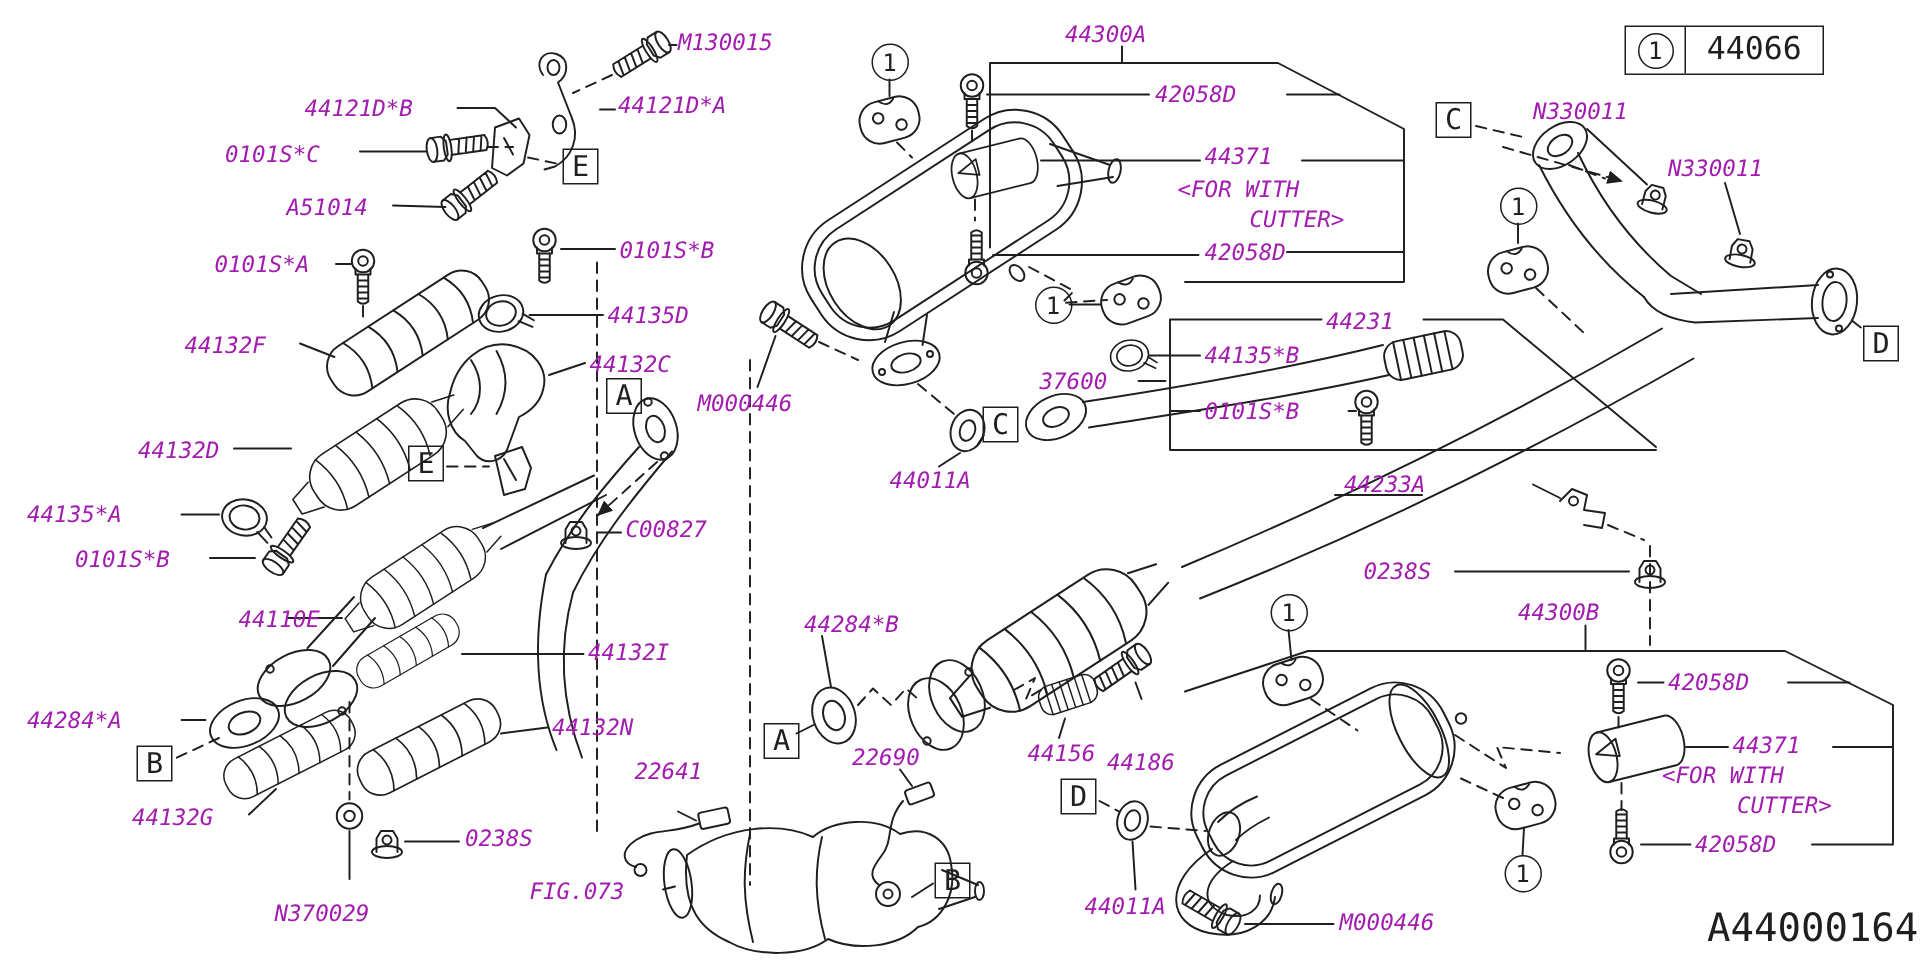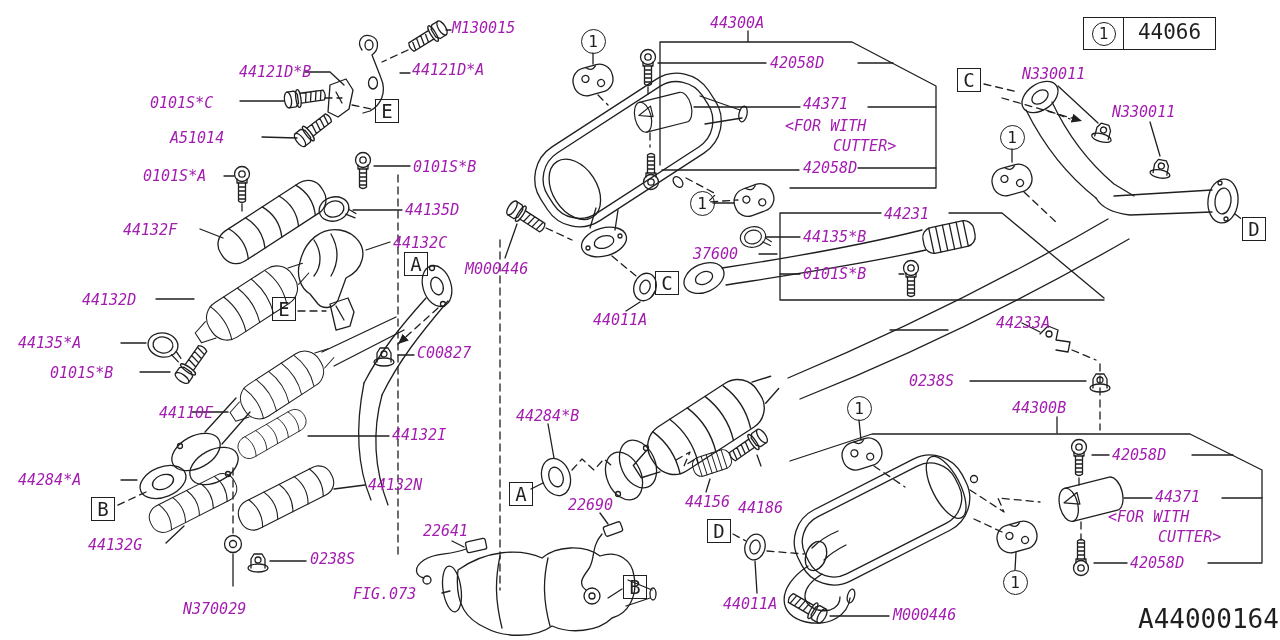--- a/index.html
+++ b/index.html
@@ -331,64 +331,64 @@
   <div class="cell1">
     <div class="circ">1</div>
   </div>
   <div class="cell2">44066</div>
 </div>
 
 <div class="drawnum">A440001645</div>
 
 <div class="plabel" style="left: 452px; top: 16px;">M130015</div>
     <div class="plabel" style="left: 710px; top: 11px;">44300A</div>
-    <div class="plabel" style="left: 203px; top: 60px; margin-left: 36px;">44121D*B</div>
+    <div class="plabel" style="left: 203px; top: 60px;">44121D*B</div>
     <div class="plabel" style="left: 412px; top: 58px;">44121D*A</div>
     <div class="plabel" style="left: 770px; top: 51px;">42058D</div>
     <div class="plabel" style="left: 1022px; top: 62px;">N330011</div>
     <div class="plabel" style="left: 1112px; top: 100px;">N330011</div>
     <div class="plabel" style="left: 150px; top: 91px;">0101S*C</div>
     <div class="plabel" style="left: 803px; top: 92px;">44371</div>
-    <div class="plabel" style="left: 170px; top: 126px; text-align: right;">A51014</div>
+    <div class="plabel" style="left: 191px; top: 126px; text-align: right;">A51014</div>
     <div class="plabel" style="left: 785px; top: 114px;">&lt;FOR WITH</div>
     <div class="plabel" style="left: 833px; top: 134px;">CUTTER&gt;</div>
     <div class="plabel" style="left: 143px; top: 164px;">0101S*A</div>
     <div class="plabel" style="left: 413px; top: 155px;">0101S*B</div>
     <div class="plabel" style="left: 803px; top: 156px;">42058D</div>
     <div class="plabel" style="left: 405px; top: 198px;">44135D</div>
     <div class="plabel" style="left: 884px; top: 202px;">44231</div>
     <div class="plabel" style="left: 123px; top: 218px;">44132F</div>
     <div class="plabel" style="left: 393px; top: 231px;">44132C</div>
     <div class="plabel" style="left: 803px; top: 225px;">44135*B</div>
     <div class="plabel" style="left: 693px; top: 242px;">37600</div>
     <div class="plabel" style="left: 465px; top: 257px;">M000446</div>
     <div class="plabel" style="left: 803px; top: 262px;">0101S*B</div>
-    <div class="plabel" style="left: 82px; top: 288px; text-align: center;">44132D</div>
+    <div class="plabel" style="left: 92px; top: 288px; text-align: center;">44132D</div>
     <div class="plabel" style="left: 593px; top: 308px;">44011A</div>
-    <div class="plabel" style="left: 996px; top: 311px;">44233A</div>
+    <div class="plabel" style="left: 896px; top: 311px;">44233A</div>
     <div class="plabel" style="left: 909px; top: 369px;">0238S</div>
     <div class="plabel" style="left: 18px; top: 331px;">44135*A</div>
     <div class="plabel" style="left: 417px; top: 341px;">C00827</div>
     <div class="plabel" style="left: 50px; top: 361px;">0101S*B</div>
     <div class="plabel" style="left: 115px; top: 401px; margin-left: 44px;">44110E</div>
-    <div class="plabel" style="left: 516px; top: 404px;">44284*B</div>
+    <div class="plabel" style="left: 536px; top: 404px;">44284*B</div>
     <div class="plabel" style="left: 1012px; top: 396px;">44300B</div>
     <div class="plabel" style="left: 392px; top: 423px;">44132I</div>
     <div class="plabel" style="left: 1112px; top: 443px;">42058D</div>
     <div class="plabel" style="left: 18px; top: 468px;">44284*A</div>
     <div class="plabel" style="left: 738px; top: 464px; margin-top: 32px;">44186</div>
     <div class="plabel" style="left: 1155px; top: 485px;">44371</div>
     <div class="plabel" style="left: 368px; top: 473px;">44132N</div>
     <div class="plabel" style="left: 1108px; top: 505px;">&lt;FOR WITH</div>
     <div class="plabel" style="left: 685px; top: 490px;">44156</div>
     <div class="plabel" style="left: 1158px; top: 525px;">CUTTER&gt;</div>
     <div class="plabel" style="left: 88px; top: 533px;">44132G</div>
     <div class="plabel" style="left: 310px; top: 547px;">0238S</div>
     <div class="plabel" style="left: 1130px; top: 551px;">42058D</div>
-    <div class="plabel" style="left: 423px; top: 519px;">22641</div>
+    <div class="plabel" style="left: 423px; top: 502px;">22641</div>
     <div class="plabel" style="left: 568px; top: 493px;">22690</div>
     <div class="plabel" style="left: 183px; top: 586px; margin-top: 11px;">N370029</div>
     <div class="plabel" style="left: 353px; top: 582px;">FIG.073</div>
     <div class="plabel" style="left: 723px; top: 592px;">44011A</div>
     <div class="plabel" style="left: 893px; top: 603px;">M000446</div>
     <div class="lbox" style="left: 375px; top: 99px;">E</div>
     <div class="lbox" style="left: 957px; top: 68px;">C</div>
     <div class="lbox" style="left: 404px; top: 252px;">A</div>
     <div class="lbox" style="left: 272px; top: 297px;">E</div>
     <div class="lbox" style="left: 655px; top: 271px;">C</div>

